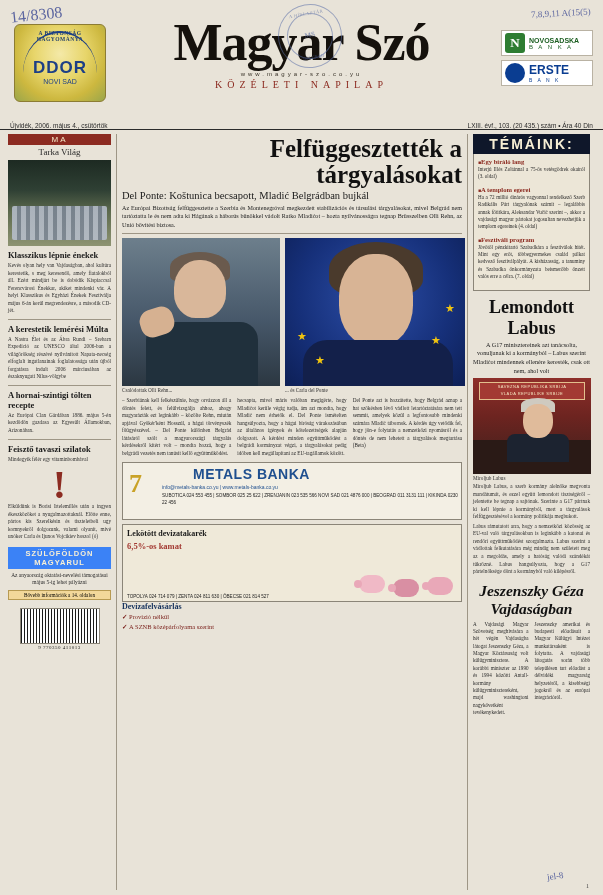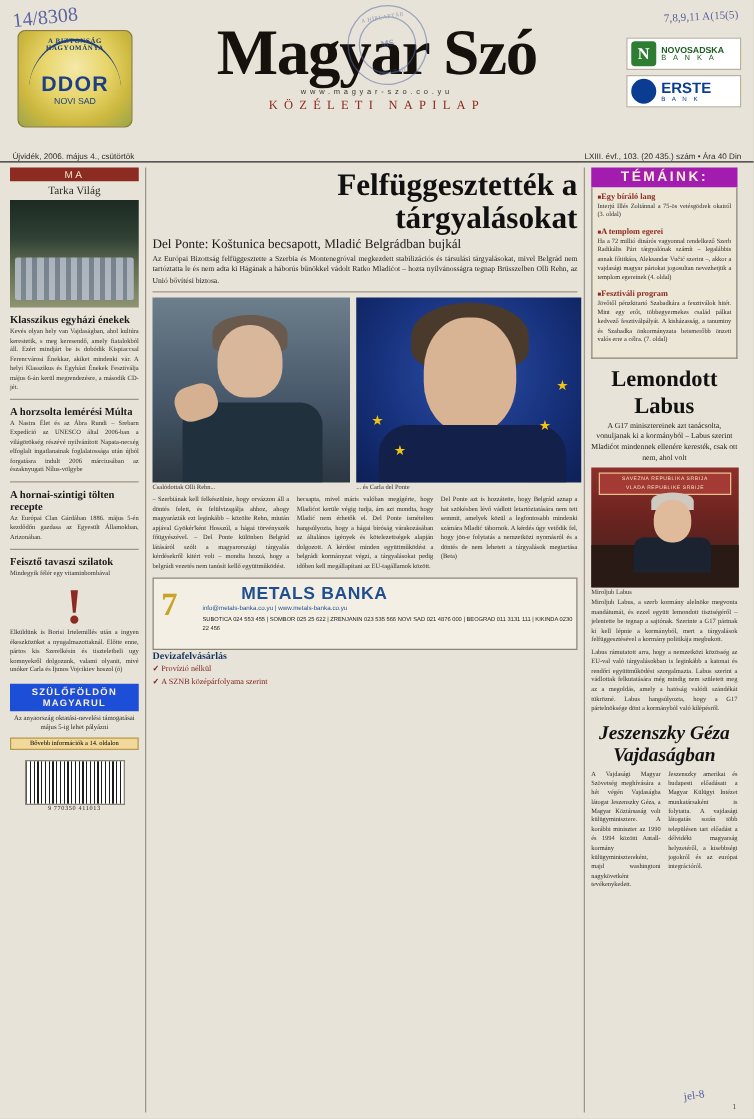--- a/index.html
+++ b/index.html
@@ -144,21 +144,21 @@
   }
   .lc-body{
     font-size:5.2px;line-height:1.45;color:#2e2e2e;text-align:justify;margin-top:2px;
   }
   .rule{border-top:1px solid #9e9686;margin:4px 0;}
   .excl{
     text-align:center;color:#8c2b21;font-size:40px;font-weight:bold;line-height:.8;
     margin:6px 0 2px 0;font-family:"Liberation Serif",serif;
   }
   .szulo-banner{
-    background:#1d4ed8;color:#f7efd5;text-align:center;font-size:7.5px;font-weight:bold;
+    background:#3b82f6;color:#f7efd5;text-align:center;font-size:7.5px;font-weight:bold;
     letter-spacing:1px;padding:2px 0;font-family:"Liberation Sans",sans-serif;margin-top:6px;
   }
   .szulo-text{font-size:5.4px;text-align:center;line-height:1.4;margin-top:3px;color:#2b2b2b;}
   .szulo-line{
     background:#f2d89a;border:1px solid #b79a52;font-size:5.2px;text-align:center;margin-top:3px;padding:1px;
   }
   .barcode{
     margin:8px auto 0 auto;width:78px;height:34px;
     background:repeating-linear-gradient(90deg,#1a1a1a 0 1px,#ffffff 1px 3px,#1a1a1a 3px 4px,#fff 4px 6px);
     border:1px solid #8b8578;
@@ -249,21 +249,21 @@
   .ad-pig .r{font-size:8.5px;color:#a33a33;font-weight:bold;margin-top:3px;}
   .pig{position:absolute;bottom:6px;right:8px;width:26px;height:18px;border-radius:10px;background:#e9a8b8;}
   .pig:after{content:"";position:absolute;left:-5px;top:5px;width:8px;height:8px;border-radius:50%;background:#e9a8b8;}
   .pig2{right:42px;bottom:4px;background:#d98fa3;}
   .pig3{right:76px;bottom:8px;background:#f0b9c6;}
   .ad-deviza .h{font-size:8px;font-weight:bold;color:#17335e;}
   .ad-deviza li{font-size:6.5px;color:#7a1f1a;list-style:none;margin:2px 0;}
   .ad-deviza li:before{content:"\2713  ";color:#7a1f1a;font-weight:bold;}
   
   .temak{
-    background:#a21caf;color:#f7efd5;text-align:center;font-size:11px;font-weight:bold;letter-spacing:2px;
+    background:#0f172a;color:#f7efd5;text-align:center;font-size:14px;font-weight:bold;letter-spacing:2px;
     padding:2px 0;font-family:"Liberation Sans",sans-serif;
   }
   .temak-box{border:1px solid #8b8578;border-top:none;background:#ece6d7;padding:4px;box-sizing:border-box;}
   .tm-item{margin-bottom:5px;}
   .tm-h{font-size:6.6px;font-weight:bold;color:#8c2b21;}
   .tm-h:before{content:"\25A0 ";color:#8c2b21;font-size:5px;}
   .tm-b{font-size:5.1px;line-height:1.45;color:#2b2b2b;text-align:justify;margin-top:1px;}
   .pagenum{position:absolute;right:14px;bottom:6px;font-size:6px;color:#444;}
   .corner-note{position:absolute;right:40px;bottom:14px;font-size:9px;color:#2b3a8c;transform:rotate(-8deg);opacity:.8;}
 </style>
@@ -322,25 +322,25 @@
     <span>LXIII. évf., 103. (20 435.) szám • Ára 40 Din</span>
   </div>
 
   <div class="body">
 
     <div class="col-left">
       <div class="ma-head">MA</div>
       <div class="ma-sub">Tarka Világ</div>
       <div class="photo choir"></div>
 
-      <div class="lc-title">Klasszikus egyházi énekek</div>
+      <div class="lc-title">Klasszikus lépnie énekek</div>
       <div class="lc-body">Kevés olyan hely van Vajdaságban, ahol kultúra kerestetik, s meg keresendő, amely fiatalokból áll. Ezért mindjárt be is dobódik Kispiaccsal Ferencvárosi Énekkar, akiket mindenki vár. A helyi Klasszikus és Egyházi Énekek Fesztiválja május 6-án kerül megrendezésre, a második CD-jét.</div>
       <div class="rule"></div>
 
-      <div class="lc-title">A horzsolta lemérési Múlta</div>
+      <div class="lc-title">A kerestetik lemérési Múlta</div>
       <div class="lc-body">A Nastra Élet és az Ábra Rundi – Srebarn Expedíció az UNESCO által 2006-ban a világörökség részévé nyilvánított Napata-necség elfoglalt ingatlanainak foglalatossága után újból forgatásra indult 2006 márciusában az északnyugati Nílus-völgybe</div>
       <div class="rule"></div>
 
       <div class="lc-title">A hornai-szintigi tölten recepte</div>
       <div class="lc-body">Az Európai Clan Gárdában 1886. május 5-én kezdődőn gazdasa az Egyesült Államokban, Arizonában.</div>
       <div class="rule"></div>
 
       <div class="lc-title">Feisztő tavaszi szilatok</div>
       <div class="lc-body">Mindegyik félér egy vitaminbombával</div>
 
@@ -391,20 +391,28 @@
       <div class="ad-metals">
         <div class="seven">7</div>
         <div style="margin-left:36px;">
           <div class="mb">METALS BANKA</div>
           <div class="web">info@metals-banka.co.yu  |  www.metals-banka.co.yu</div>
           <div class="phones">SUBOTICA 024 553 455 | SOMBOR 025 25 622 | ZRENJANIN 023 535 566
 NOVI SAD 021 4876 000 | BEOGRAD 011 3131 111 | KIKINDA 0230 22 456</div>
         </div>
       </div>
 
+      <div class="ad-pig">
+        <div class="h">Lekötött devizatakarék</div>
+        <div class="r">6,5%-os kamat</div>
+        <div class="pig pig3"></div>
+        <div class="pig pig2"></div>
+        <div class="pig"></div>
+        <div style="position:absolute;left:4px;bottom:2px;font-size:4.6px;color:#222;font-family:'Liberation Sans',sans-serif;">TOPOLYA 024 714 079 | ZENTA 024 811 630 | ÓBECSE 021 814 527</div>
+      </div>
 
       <div class="ad-deviza">
         <div class="h">Devizafelvásárlás</div>
         <ul style="margin:2px 0 0 0;padding:0;">
           <li>Provízió nélkül</li>
           <li>A SZNB középárfolyama szerint</li>
         </ul>
       </div>
     </div>
 

